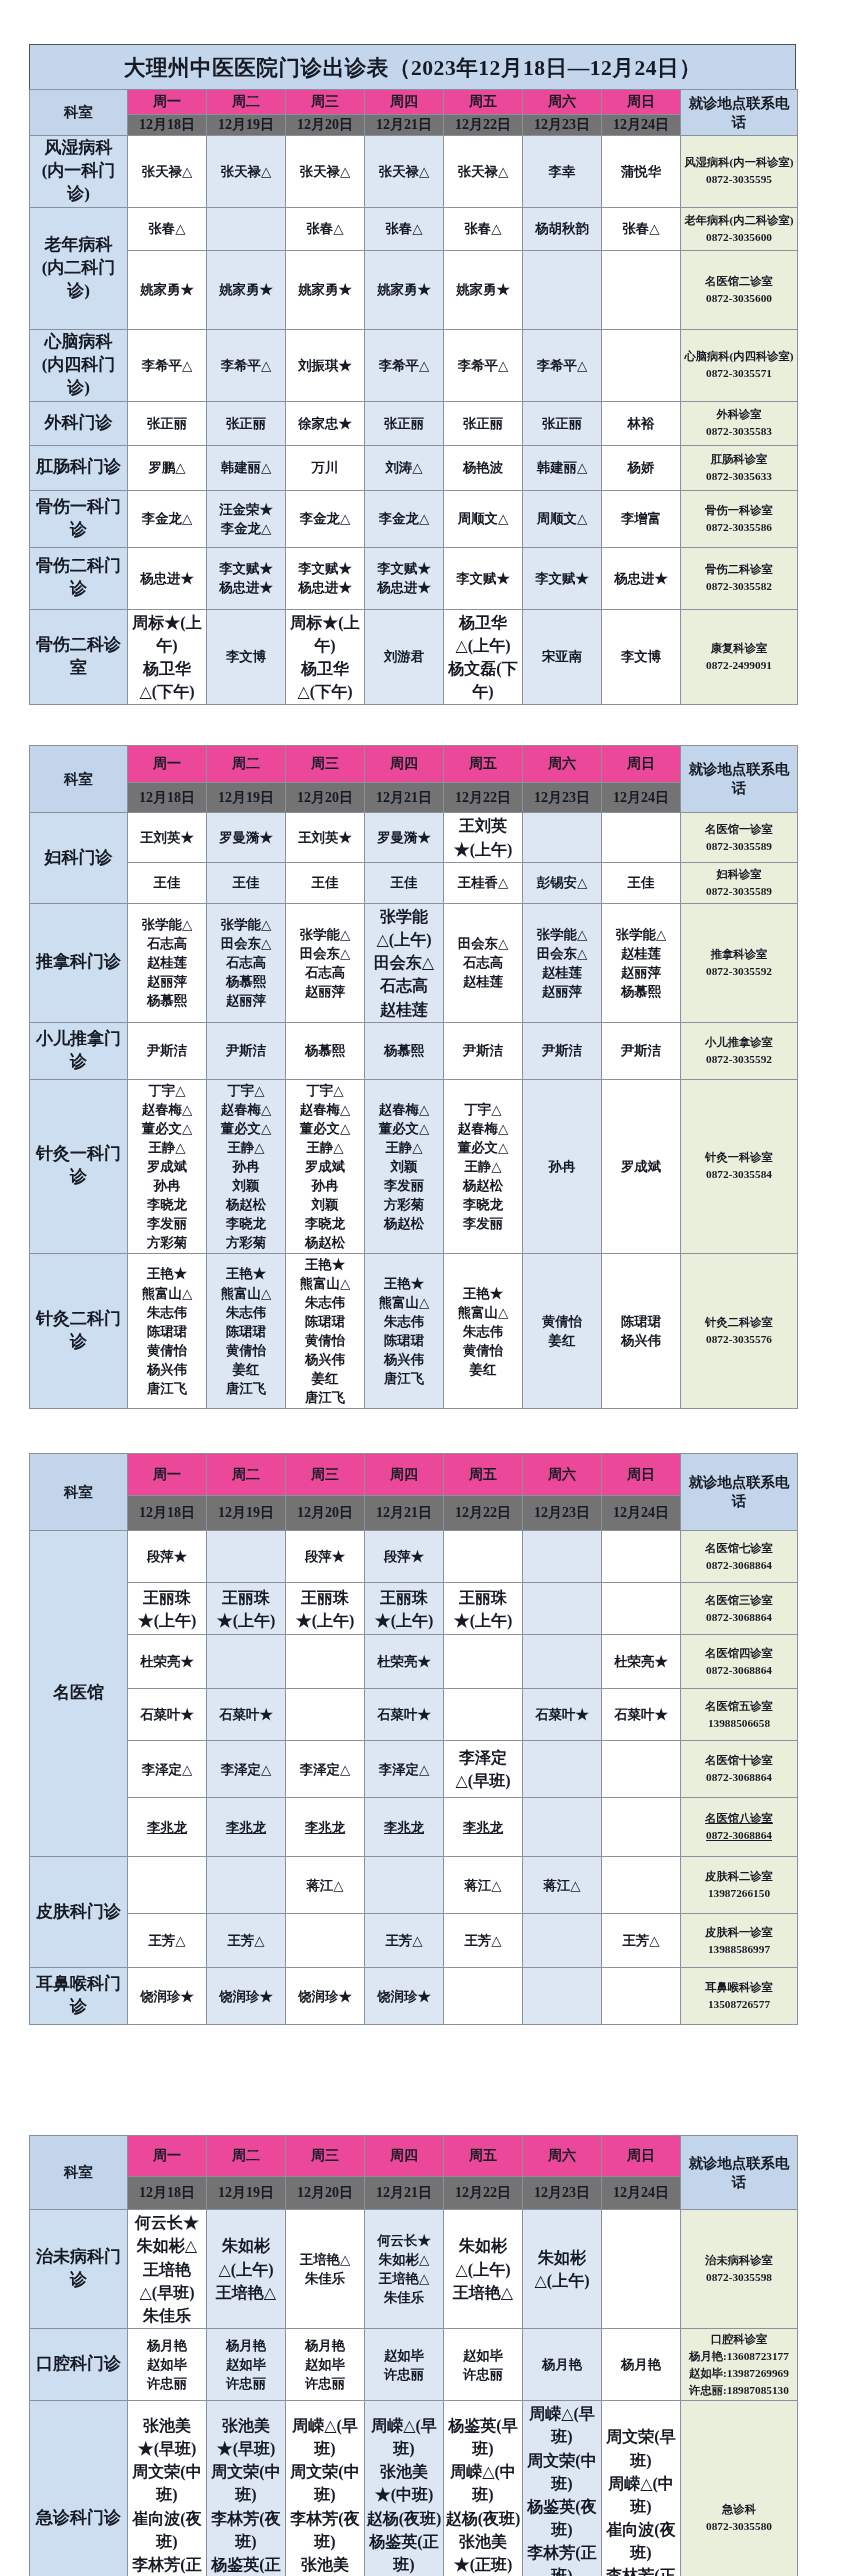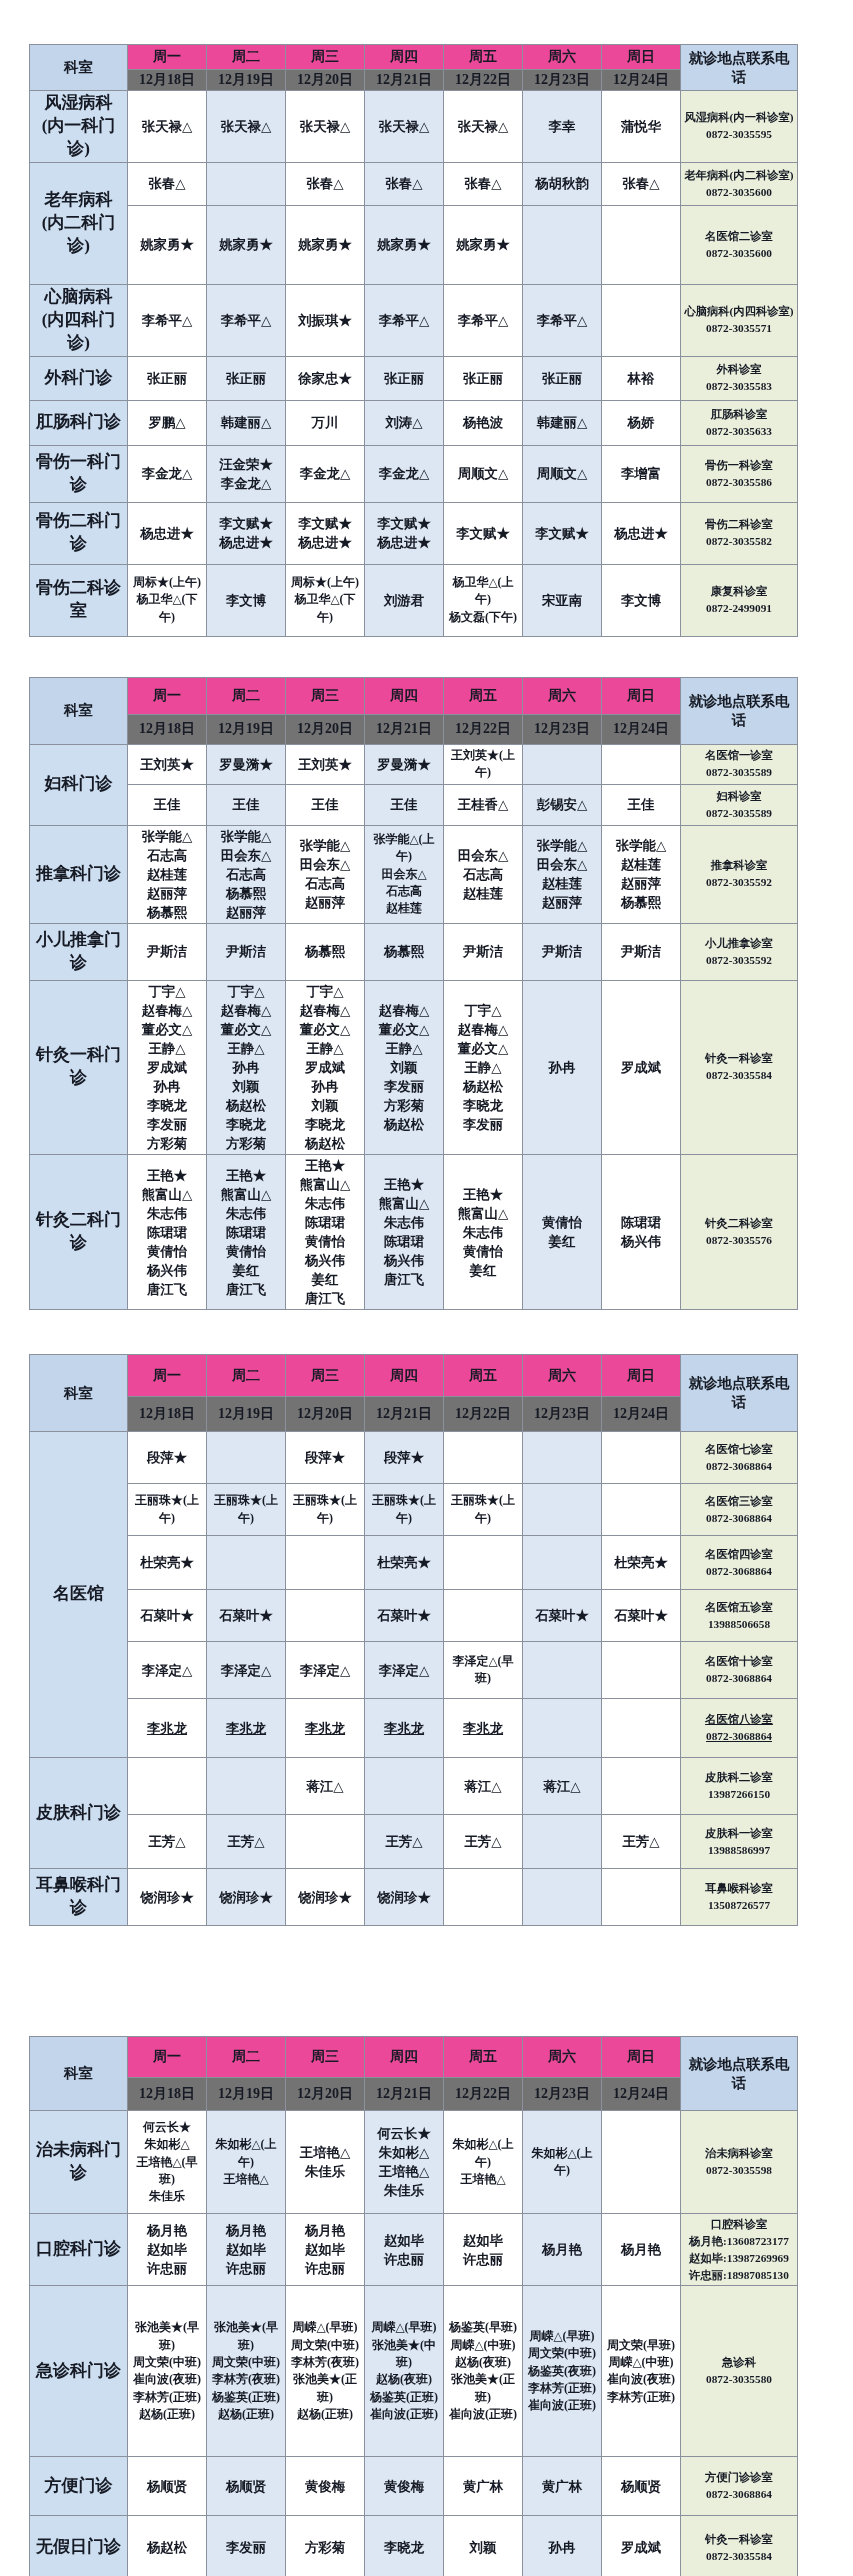--- a/index.html
+++ b/index.html
@@ -14,31 +14,32 @@
   table.sched{border-collapse:collapse;table-layout:fixed;width:767px;margin-left:29px;
               border:1.5px solid #4a4f57;}
   table.sched td,table.sched th{border:0.8px solid #8a919c;box-sizing:border-box;
               text-align:center;vertical-align:middle;padding:1px 1.5px;
               white-space:pre-line;font-weight:bold;overflow:hidden;}
   th.hweek{background:#ec4899;font-size:14px;}
   th.hdate{background:#737373;font-size:14px;}
   th.hdept,th.hloc{background:#c2d5ea;font-size:14.4px;}
   td.dept{background:#cddef1;font-size:17px;line-height:1.35;}
   td.day{font-size:13.4px;line-height:1.42;}
-  td.day.small{font-size:12px;line-height:1.45;margin-left:12px;}
+  td.day.small{font-size:16px;line-height:1.45;margin-left:12px;}
   td.c0,td.c2,td.c4,td.c6{background:#ffffff;}
   td.c1,td.c3,td.c5{background:#dce7f3;}
   td.loc{background:#eaefdc;font-size:11.3px;line-height:1.5;}
   tr.gstart td{border-top:1.5px solid #4a4f57;}
 </style>
 </head>
 <body>
 
 <div id="tables">
     <div class="spacer" style="height: 44px;"></div>
+    <div class="tbl-title" style="height: 45px;">大理州中医医院门诊出诊表（2023年12月18日—12月24日）</div>
     <table class="sched">
       <colgroup>
         <col style="width: 98px;">
         <col style="width: 79px;">
         <col style="width: 79px;">
         <col style="width: 79px;">
         <col style="width: 79px;">
         <col style="width: 79px;">
         <col style="width: 79px;">
         <col style="width: 79px;">

